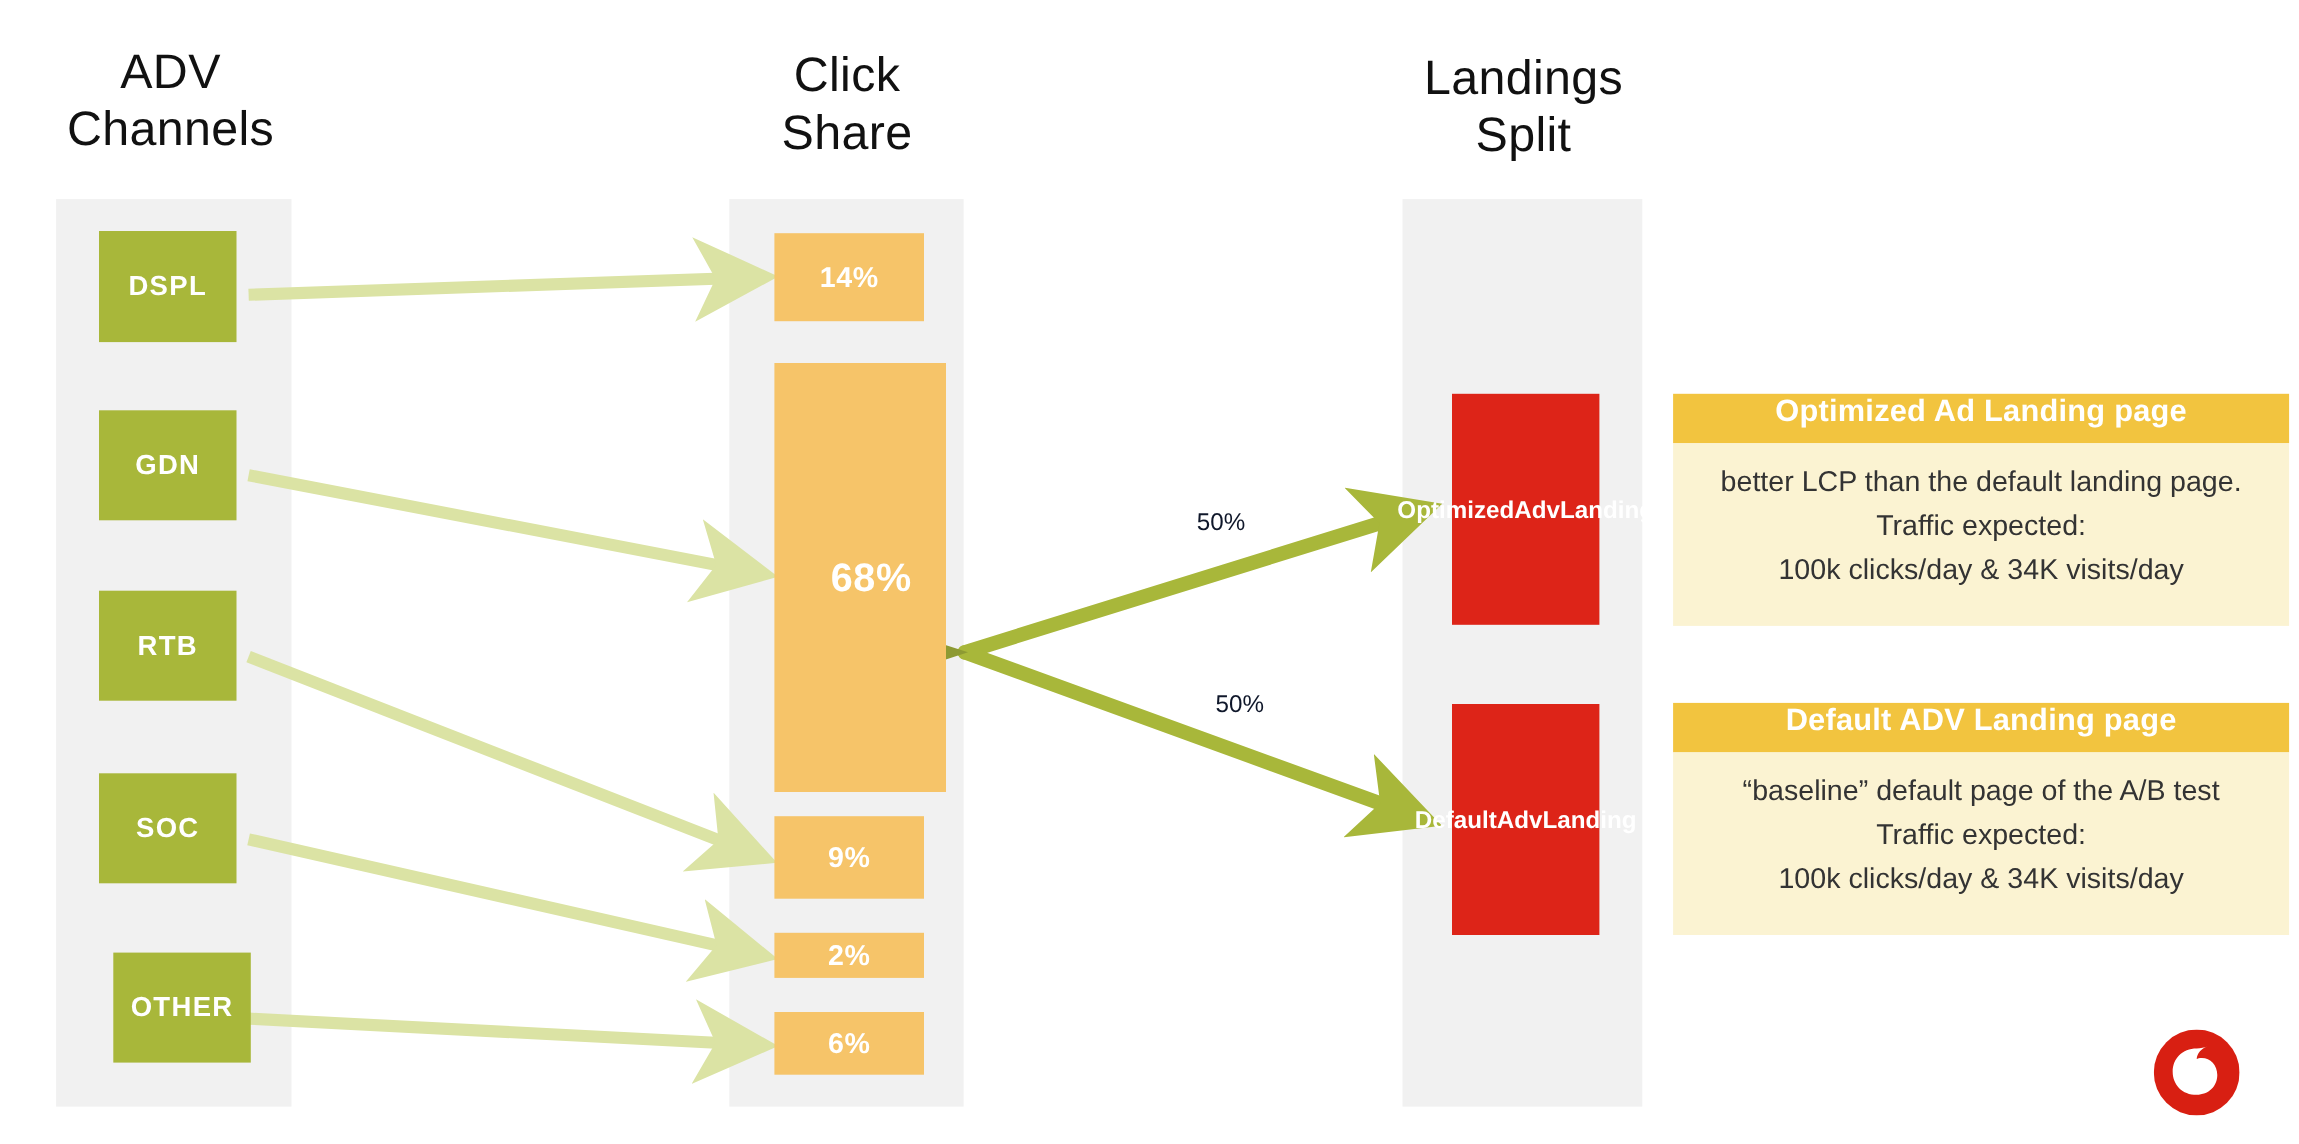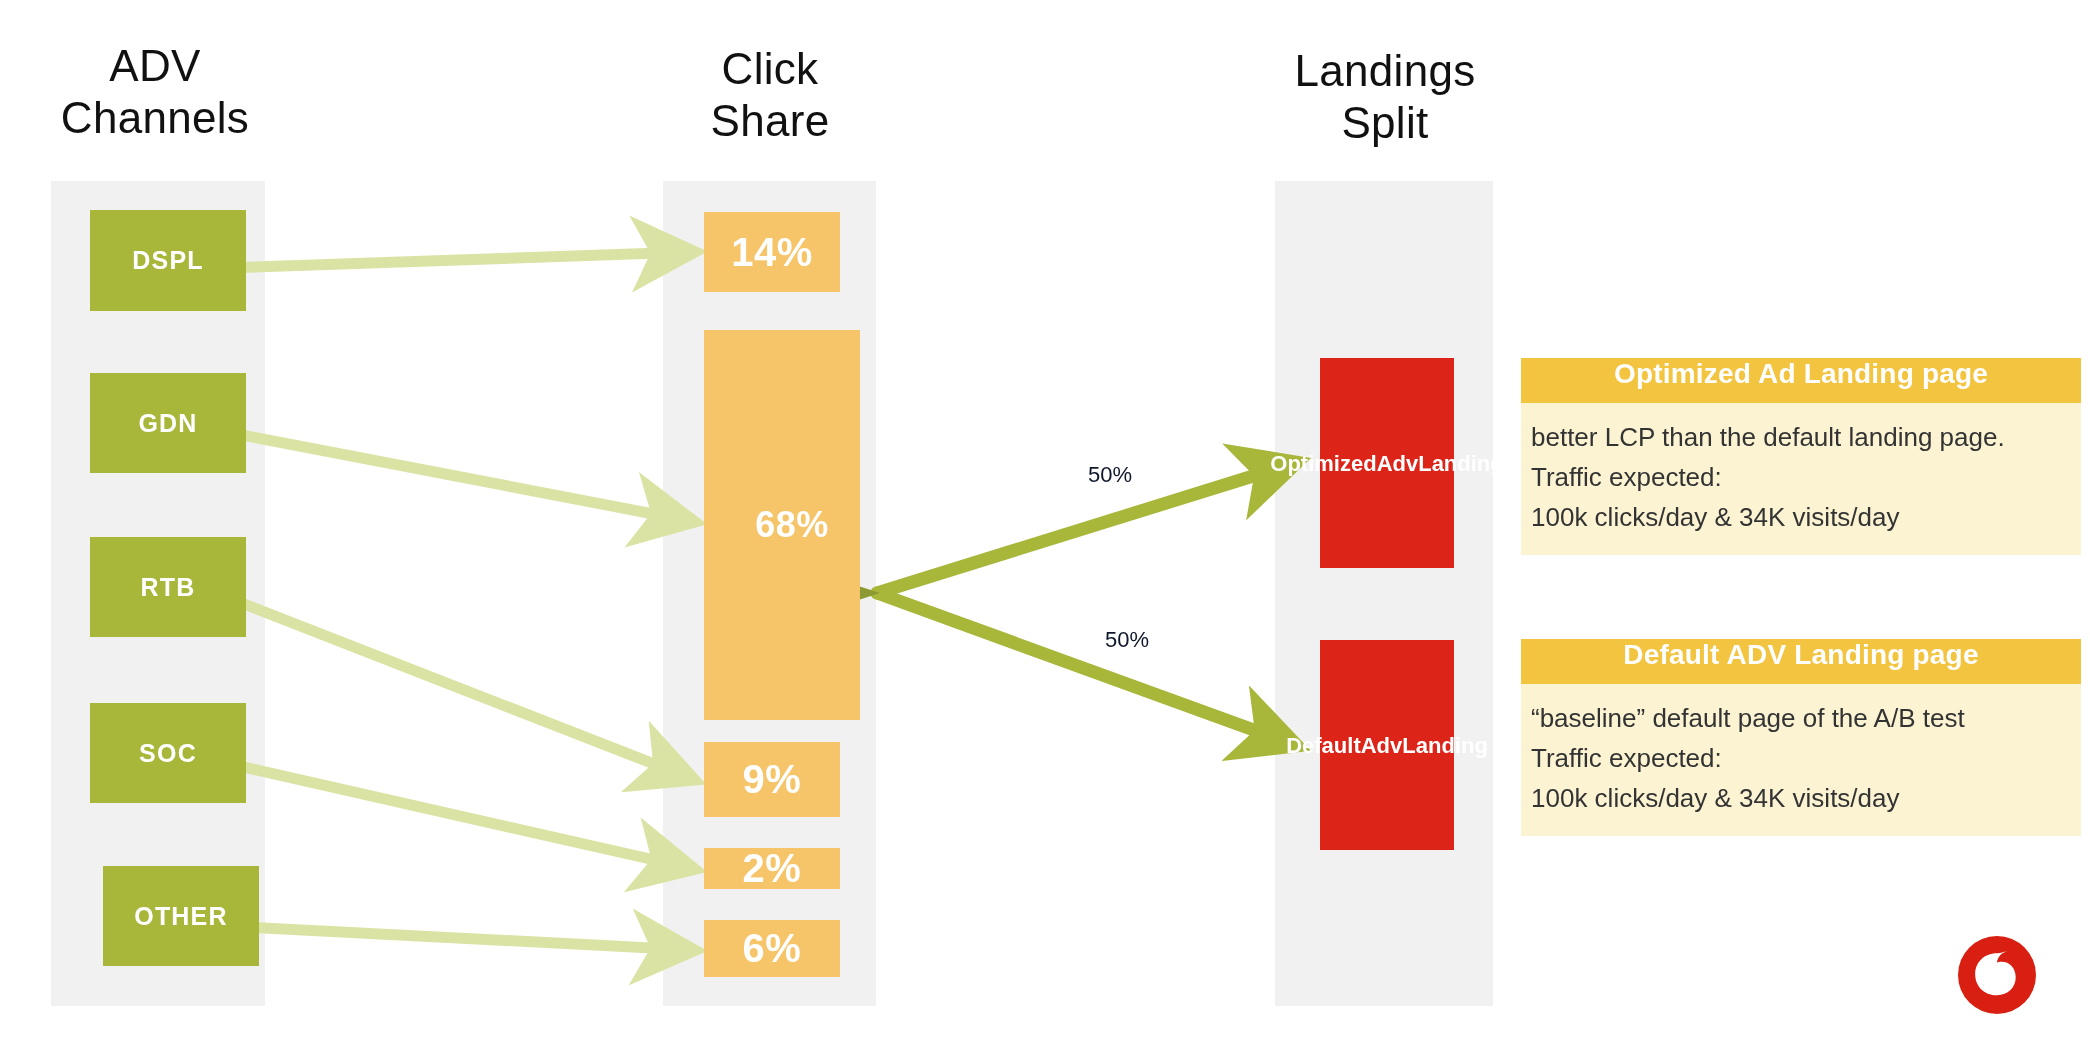--- a/index.html
+++ b/index.html
@@ -20,30 +20,30 @@
   #title-land{left:1255px;top:45px;width:260px;}
 
   
   .lane{position:absolute;background:#f1f1f1;}
   #lane-adv{left:51px;top:181px;width:214px;height:825px;}
   #lane-click{left:663px;top:181px;width:213px;height:825px;}
   #lane-land{left:1275px;top:181px;width:218px;height:825px;}
 
   
   .chan{
-    position:absolute;left:90px;width:156px;background:#a8b73a;
+    position:absolute;left:90px;width:125px;background:#a8b73a;
     display:flex;align-items:center;justify-content:center;
     color:#ffffff;font-weight:700;font-size:25px;letter-spacing:1.2px;
   }
 
   
   .bar{
     position:absolute;left:704px;width:136px;background:#f6c469;
     display:flex;align-items:center;justify-content:center;
-    color:#ffffff;font-weight:700;font-size:40px;letter-spacing:.5px;
+    color:#ffffff;font-weight:700;font-size:26px;letter-spacing:.5px;
   }
   .bar.tall{font-size:36px;padding-left:20px;}
 
   
   .landing{
     position:absolute;left:1320px;width:134px;background:#dd2418;
     display:flex;flex-direction:row;align-items:center;justify-content:center;
     color:#ffffff;font-weight:700;font-size:22px;line-height:29px;text-align:center;
   }
   #landing-opt{top:358px;height:210px;}
@@ -59,21 +59,21 @@
   
   .card{position:absolute;left:1521px;width:560px;}
   #card-opt{top:358px;}
   #card-def{top:639px;}
   .card-head{
     background:#f2c43f;color:#ffffff;font-weight:700;font-size:28px;
     text-align:center;padding:0 6px 13px;letter-spacing:.2px;
   }
   .card-body{
     background:#fbf3d2;color:#333333;font-size:26px;line-height:40px;
-    text-align:left;padding:14px 10px 18px;
+    text-align:center;padding:14px 10px 32px;
   }
   .card-body div{white-space:nowrap;}
 
   
   #vf-logo{position:absolute;left:1958px;top:936px;width:78px;height:78px;}
 
   
   #arrows{position:absolute;left:0;top:0;width:2090px;height:1040px;}
 </style>
 </head>

